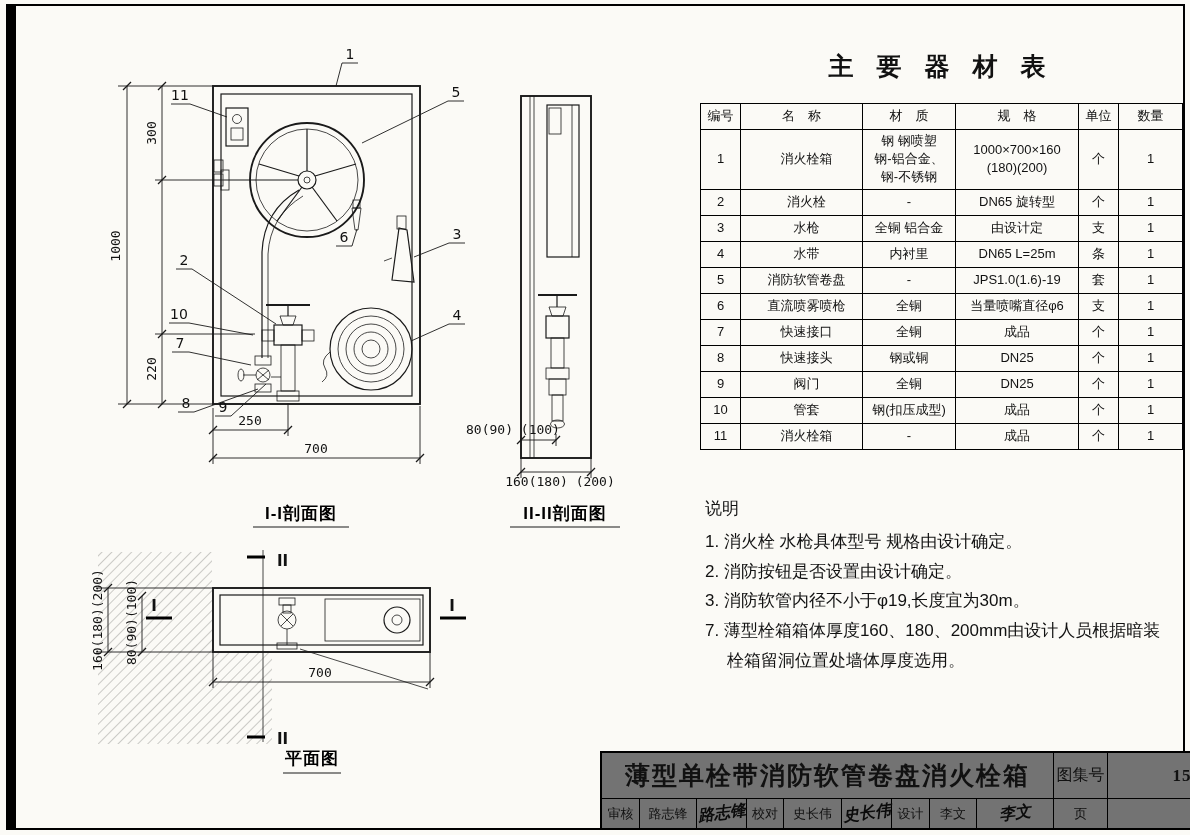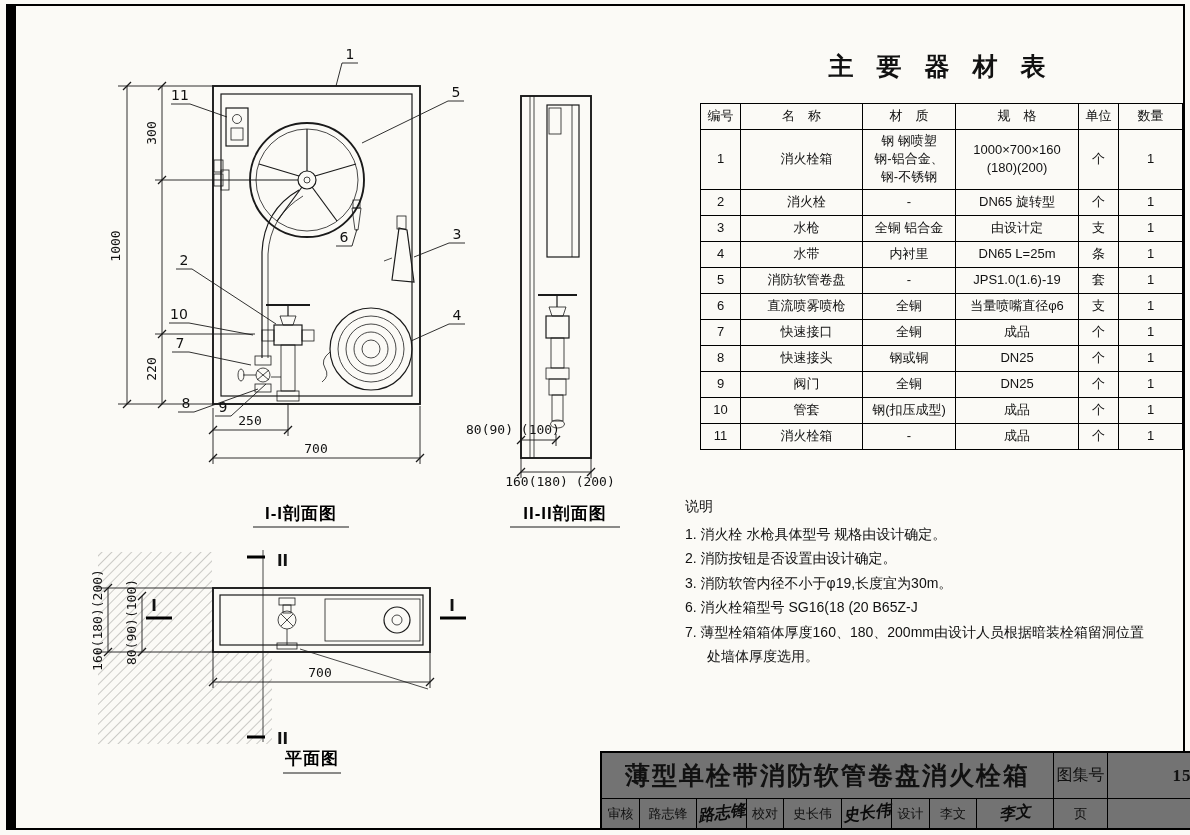--- a/index.html
+++ b/index.html
@@ -23,21 +23,21 @@
   
   .equip-wrap{position:absolute;left:700px;top:50px;width:482px}
   .table-title{text-align:center;font-size:25px;font-weight:bold;letter-spacing:8px;margin-bottom:20px}
   table.equip{border-collapse:collapse;table-layout:fixed;width:482px}
   .equip th,.equip td{border:1px solid #000;font-size:13px;font-weight:normal;text-align:center;vertical-align:middle;white-space:pre-line;padding:2px 2px;line-height:1.4}
   .equip thead tr{height:26px}
   .equip tbody tr{height:26px}
   .equip td.c1{text-align:center;padding-left:12px}
 
   
-  .notes{position:absolute;left:685px;top:494px;width:468px;font-size:14px;line-height:1.75}
+  .notes{position:absolute;left:705px;top:494px;width:468px;font-size:17px;line-height:1.75}
   .notes-title{margin-bottom:3px}
   .note-item{padding-left:22px;text-indent:-22px}
 
   
   .titleblock{position:absolute;left:600px;top:751px;width:697px;height:79px;border:2.5px solid #000;background:#737373;display:flex;flex-direction:column}
   .tb-top{display:flex;height:46px;border-bottom:1px solid #000}
   .tb-title{width:452px;display:flex;align-items:center;justify-content:center;font-size:25px;font-weight:bold;letter-spacing:2px;border-right:1px solid #000}
   .tb-label{width:54px;display:flex;align-items:center;justify-content:center;font-size:16px;border-right:1px solid #000}
   .tb-value{flex:1;display:flex;align-items:center;justify-content:center;font-size:17px;font-weight:bold;font-family:Liberation Serif, serif;letter-spacing:1px}
   .tb-bottom{display:flex;flex:1}
@@ -390,21 +390,20 @@
         </tr>
     </tbody>
   </table>
 </div>
 
 <div class="notes">
   <div class="notes-title">说明</div>
   <div class="note-item">1. 消火栓 水枪具体型号 规格由设计确定。</div>
     <div class="note-item">2. 消防按钮是否设置由设计确定。</div>
     <div class="note-item">3. 消防软管内径不小于φ19,长度宜为30m。</div>
-    <div class="note-item">6. 消火栓箱型号 SG16(18 (20 B65Z-J</div>
     <div class="note-item">7. 薄型栓箱箱体厚度160、180、200mm由设计人员根据暗装栓箱留洞位置处墙体厚度选用。</div>
 </div>
 
 <div class="titleblock">
   <div class="tb-top">
     <div class="tb-title">薄型单栓带消防软管卷盘消火栓箱</div>
     <div class="tb-label">图集号</div>
     <div class="tb-value">15S202</div>
   </div>
   <div class="tb-bottom">

